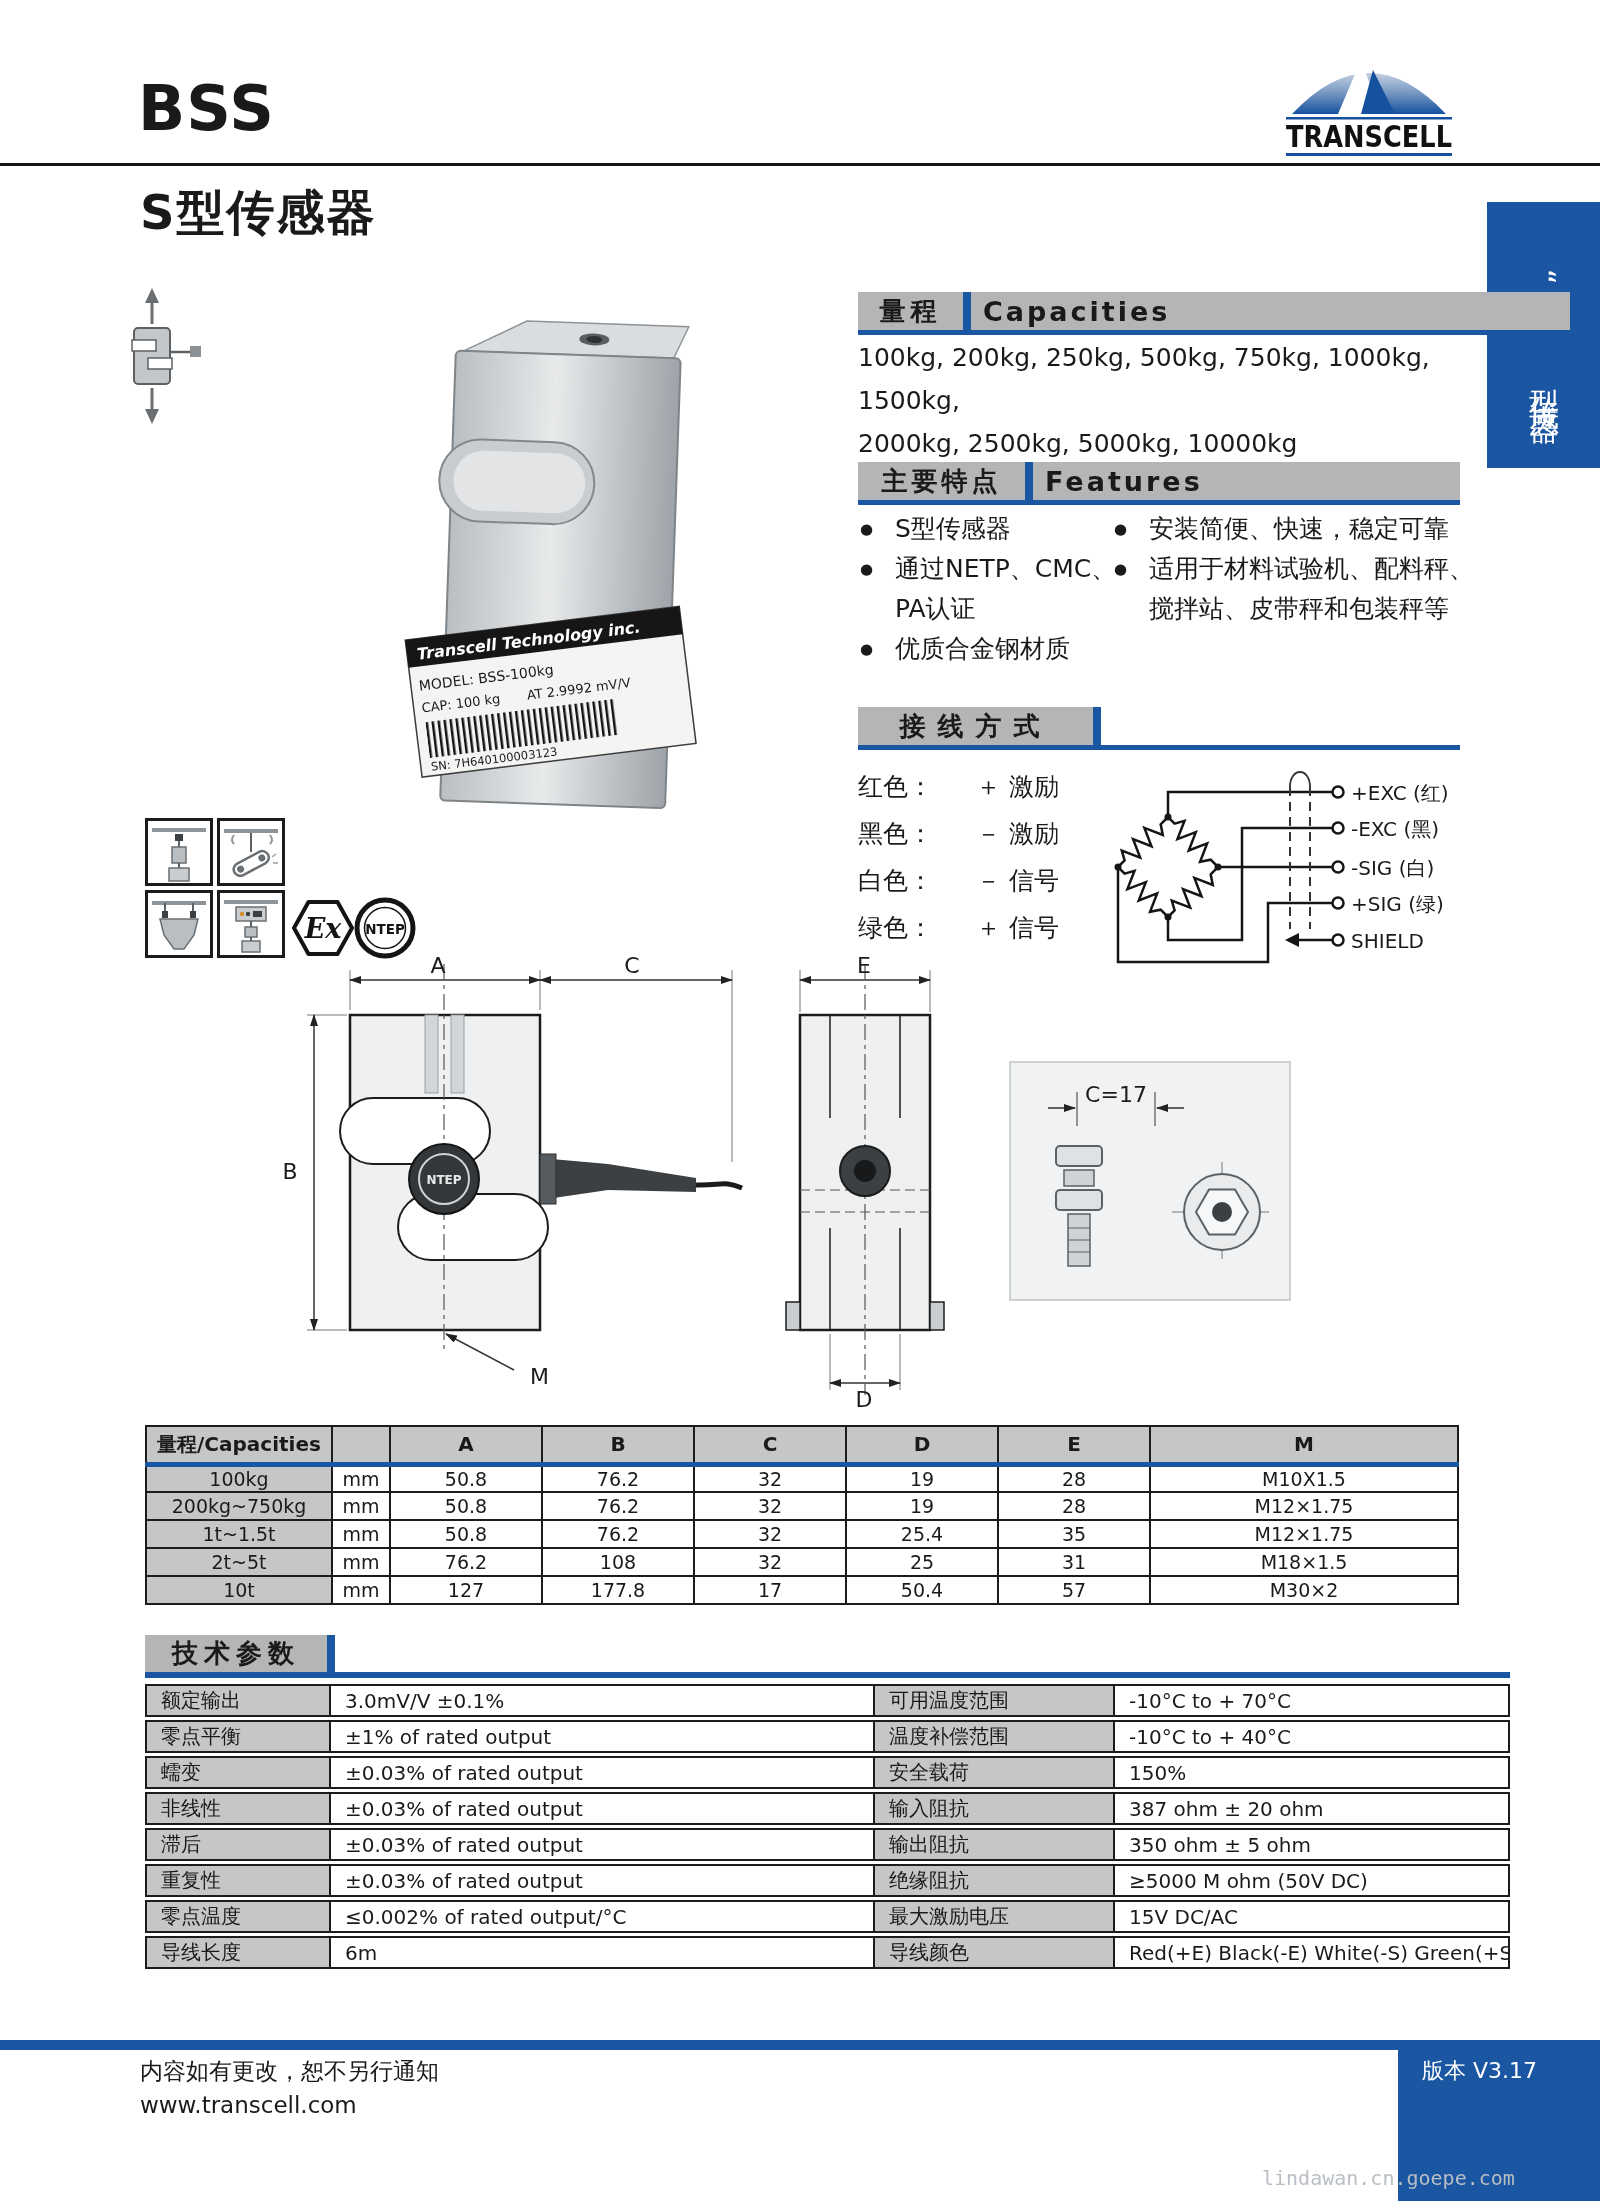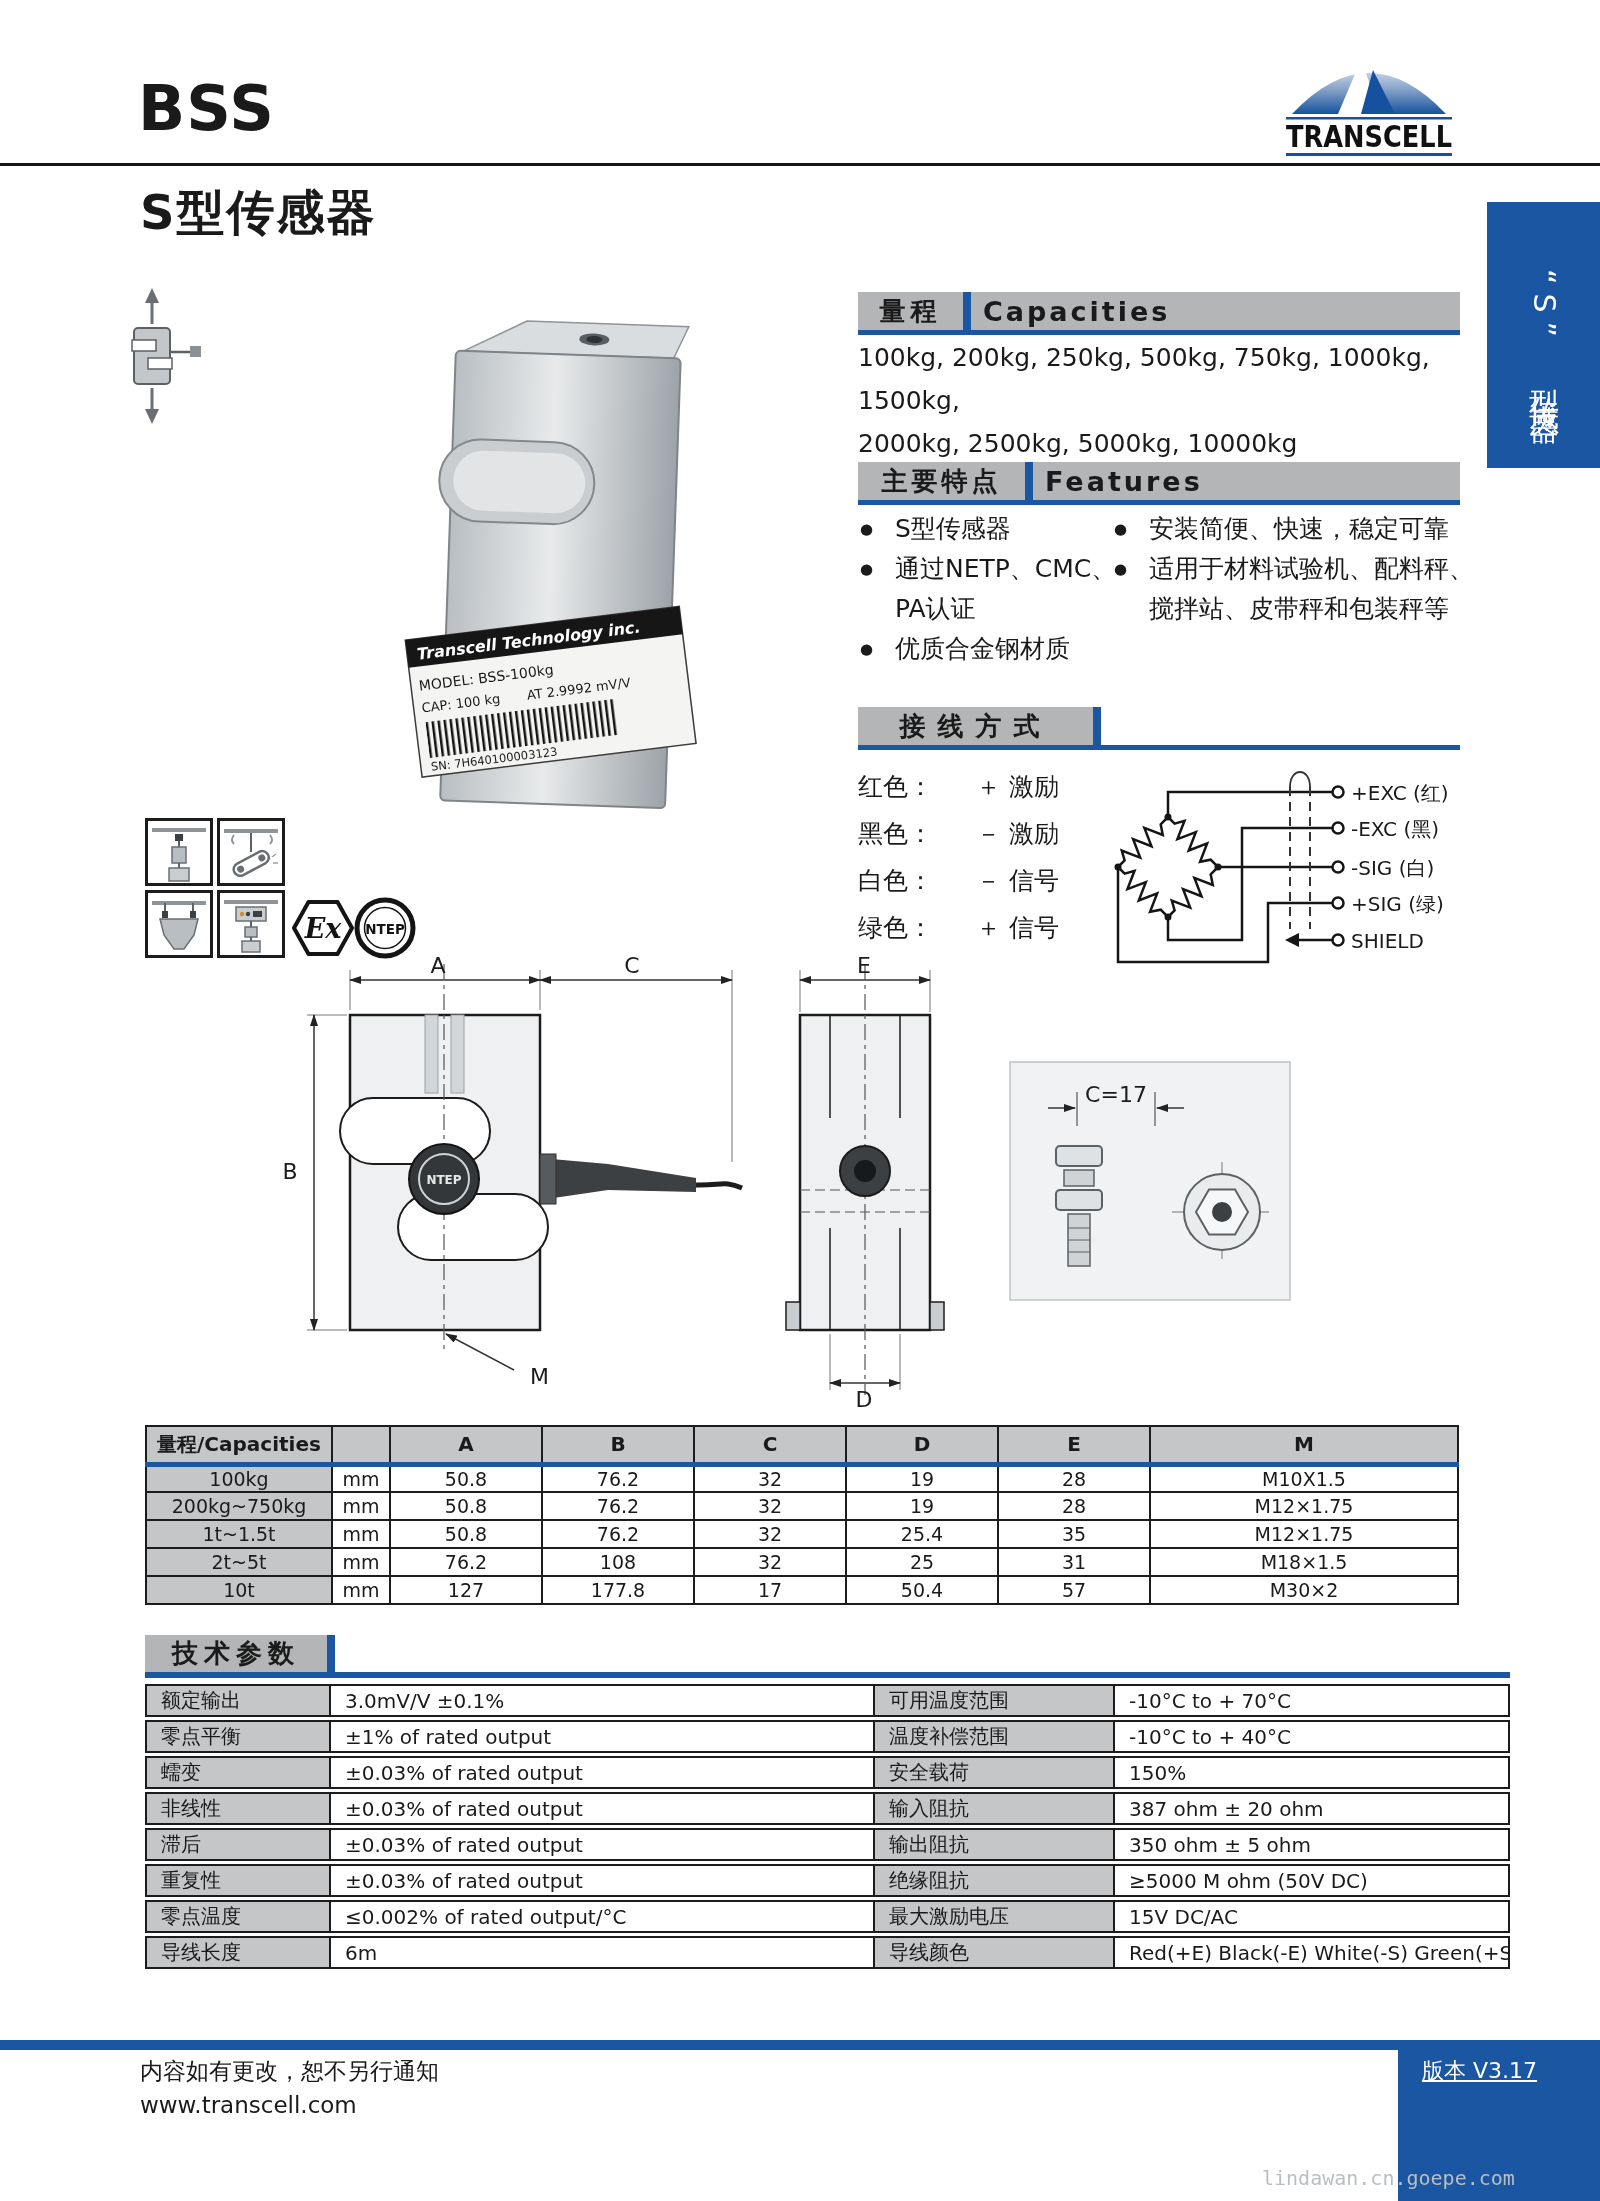--- a/index.html
+++ b/index.html
@@ -27,21 +27,21 @@
     display:flex;align-items:center;justify-content:center;}
   #side-tab span{writing-mode:vertical-rl;color:#fff;font-size:30px;letter-spacing:9px;font-weight:500;}
 
   
   .secbar{position:absolute;height:43px;border-bottom:5px solid var(--blue);display:flex;}
   .secbar .cn{background:var(--bargray);display:flex;align-items:center;justify-content:center;
     font-size:26px;font-weight:600;letter-spacing:5px;}
   .secbar .dv{width:8px;background:var(--blue);}
   .secbar .en{background:var(--bargray);flex:1;display:flex;align-items:center;
     padding-left:12px;font-size:27px;font-weight:bold;letter-spacing:3px;}
-  #cap-bar{left:858px;top:292px;width:602px;}  #cap-bar .cn{width:105px;}
+  #cap-bar{left:858px;top:292px;width:712px;}  #cap-bar .cn{width:105px;}
   #feat-bar{left:858px;top:462px;width:602px;} #feat-bar .cn{width:167px;letter-spacing:4px;}
   #sch-bar{left:858px;top:707px;width:602px;}  #sch-bar .cn{width:235px;letter-spacing:12px;font-family:Liberation Serif, serif;}
   #spec-bar{left:145px;top:1635px;width:1365px;border-bottom-width:6px;}
   #spec-bar .cn{width:182px;letter-spacing:6px;}
 
   #cap-text{left:858px;top:336px;font-size:25px;line-height:43px;width:612px;}
 
   ul.fl{list-style:none;font-size:25px;line-height:40px;position:absolute;}
   ul.fl li{position:relative;padding-left:35px;}
   .blt{position:absolute;left:0;top:0;font-size:15px;line-height:40px;}
@@ -77,21 +77,21 @@
   #spec-rows{position:absolute;left:145px;top:1684px;width:1365px;}
   .sprow{display:grid;grid-template-columns:186px 544px 240px 395px;height:33px;margin-bottom:3px;}
   .sprow>div{border:2px solid #1c1c1c;margin-left:-2px;display:flex;align-items:center;
     padding:0 14px;font-size:20px;background:#fff;white-space:nowrap;overflow:hidden;}
   .sprow>div:first-child{margin-left:0;}
   .sprow .lab{background:var(--cellgray);}
 
   
   #foot-bar{left:0;top:2040px;width:1398px;height:10px;background:var(--blue);}
   #foot-box{left:1398px;top:2040px;width:202px;height:161px;background:var(--blue);}
-  #foot-version{left:1422px;top:2056px;color:#fff;font-size:22px;text-decoration:underline;}
+  #foot-version{left:1422px;top:2056px;color:#fff;font-size:22px;}
   #foot-note{left:140px;top:2056px;font-size:23px;}
   #foot-site{left:140px;top:2092px;font-size:23px;}
   #watermark{left:1262px;top:2166px;font-size:20px;color:#b9bec4;
     font-family:"DejaVu Sans Mono",monospace;}
 </style>
 </head>
 <body>
 
 <div class="abs" id="bss-code">BSS</div>
 

